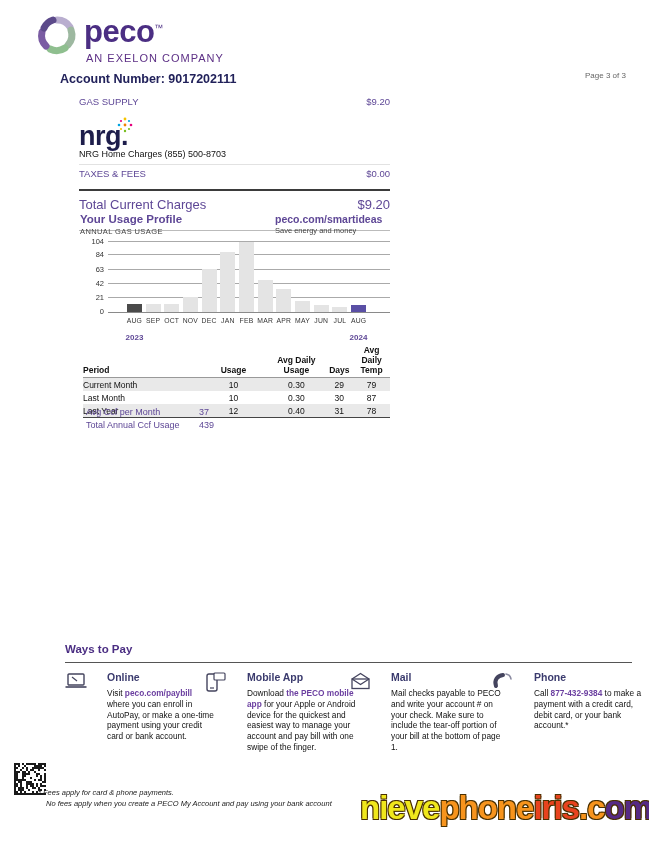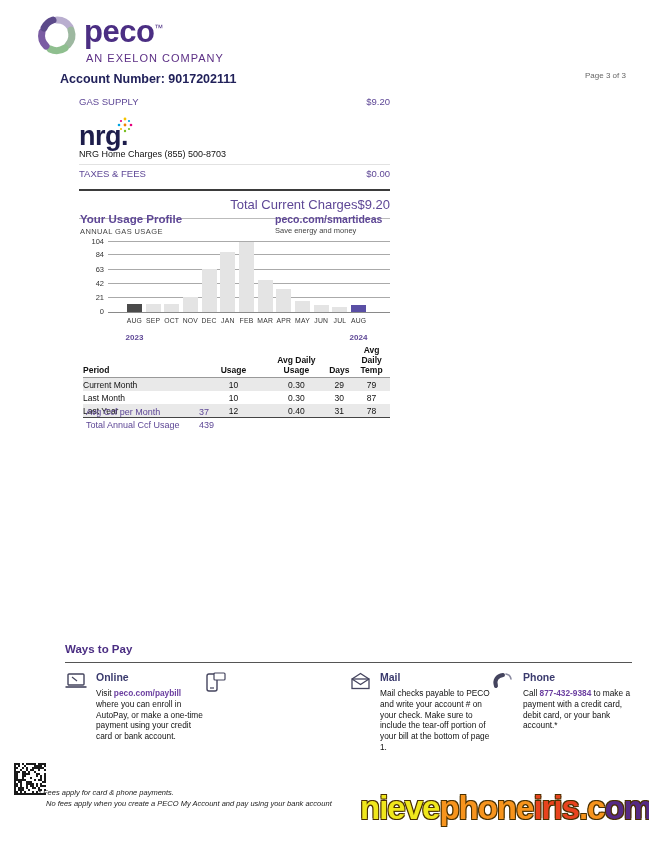--- a/index.html
+++ b/index.html
@@ -23,21 +23,21 @@
   .crow.black .plbl, .crow.black .pamt { color:#1a1a1a; }
   .row-gas { margin-top:2px; }
   .nrg { position:relative; margin-top:14px; height:27px; }
   .nrg-text { font-size:27px; font-weight:bold; color:#1d1d4b; letter-spacing:-0.5px; }
   .nrg-burst { position:absolute; left:36px; top:-4px; }
   .supplier-line1 { font-size:9px; color:#111; margin-top:1px; }
   .row-gen { margin-top:0; }
   .row-gen .plbl, .row-gen .pamt { color:#111; font-size:9px; }
   .row-taxes { margin-top:5px; padding-top:3px; border-top:1px solid #e2e2e2;gap:15px; }
   .sep-dark { border-top:2px solid #3b3b3b; margin-top:10px; }
-  .row-total { margin-top:6px; padding-bottom:6px; border-bottom:1px solid #bbb;justify-content:flex-end; }
+  .row-total { margin-top:6px; padding-bottom:18px; border-bottom:1px solid #bbb; }
   .row-total .plbl { font-size:13px; color:#5e4796; }
   .row-total .pamt { font-size:13px; color:#5e4796; }
 
   
   .up-title { position:absolute; left:80px; top:213px; font-size:11.5px; font-weight:bold; color:#5e4796; }
   .up-subtitle { position:absolute; left:80px; top:227px; font-size:7.5px; color:#444; letter-spacing:0.4px; }
   .up-promo-link { position:absolute; left:275px; top:213px; font-size:10.5px; font-weight:bold; color:#5e4796; }
   .up-promo-sub { position:absolute; left:275px; top:226px; font-size:7.5px; color:#444; }
 
   
@@ -68,21 +68,21 @@
   .usage-summary { position:absolute; left:86px; top:407px; font-size:9px; color:#5e4796; }
   .srow { display:flex; margin-bottom:3px; }
   .srow .slabel { width:113px; }
   .srow .sval { }
 
   
   .wtp-title { position:absolute; left:65px; top:643px; font-size:11.5px; font-weight:bold; color:#4b2e83; }
   .wtp-rule { position:absolute; left:65px; top:662px; width:567px; border-top:1px solid #555; }
   .pay-col { position:absolute; top:671px; }
   .pay-col .pay-icon { position:absolute; left:0; top:1px; }
-  .pay-content { margin-left:31px; width:110px; }
+  .pay-content { margin-left:42px; width:110px; }
   .pay-title { font-size:10.5px; font-weight:bold; color:#3b3b6e; margin-bottom:5px; }
   .pay-text { font-size:8.3px; line-height:1.3; color:#111; }
   .pay-link { color:#6b3fa0; font-weight:bold; }
   .pc1 { left:65px; } .pc2 { left:205px; } .pc3 { left:349px; } .pc4 { left:492px; }
 
   
   .barcode { position:absolute; left:14px; top:763px; }
   .footnote1 { position:absolute; left:38px; top:788px; font-size:7.5px; font-style:italic; color:#222; }
   .footnote2 { position:absolute; left:46px; top:799px; font-size:7.5px; font-style:italic; color:#222; }
   .watermark { position:absolute; left:360px; top:789px; width:288px; text-align:center; font-size:33px; font-weight:bold; letter-spacing:-1px; white-space:nowrap;
@@ -290,20 +290,24 @@
       <div class="pay-text"><span>Visit </span><span class="pay-link">peco.com/paybill</span><span> where you can enroll in AutoPay, or make a one-time payment using your credit card or bank account.</span></div>
     </div>
   </div>
 
   <div class="pay-col pc2">
     <svg class="pay-icon" width="22" height="20" viewBox="0 0 22 20">
       <rect x="2" y="2" width="10" height="17" rx="2" fill="none" stroke="#44445e" stroke-width="1.4"></rect>
       <rect x="9" y="1" width="11" height="7" rx="1" fill="#fff" stroke="#44445e" stroke-width="1.2"></rect>
       <line x1="5" y1="16" x2="9" y2="16" stroke="#44445e" stroke-width="1.2"></line>
     </svg>
+    <div class="pay-content">
+      <div class="pay-title">Mobile App</div>
+      <div class="pay-text"><span>Download </span><span class="pay-link">the PECO mobile app</span><span> for your Apple or Android device for the quickest and easiest way to manage your account and pay bill with one swipe of the finger.</span></div>
+    </div>
   </div>
 
   <div class="pay-col pc3">
     <svg class="pay-icon" width="23" height="18" viewBox="0 0 23 18">
       <polyline points="3,7 11.5,1.5 20,7" fill="none" stroke="#44445e" stroke-width="1.3"></polyline>
       <rect x="3" y="7" width="17" height="9.5" fill="none" stroke="#44445e" stroke-width="1.3"></rect>
       <polyline points="3,7 11.5,12.5 20,7" fill="none" stroke="#44445e" stroke-width="1.2"></polyline>
     </svg>
     <div class="pay-content">
       <div class="pay-title">Mail</div>

